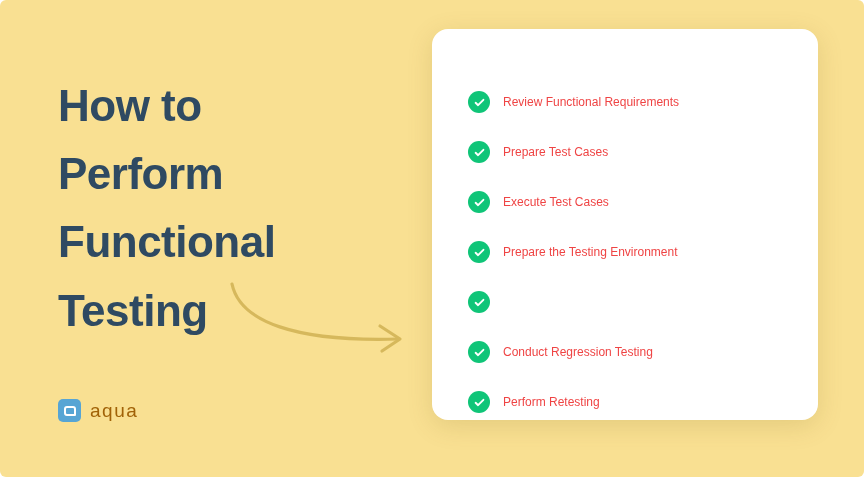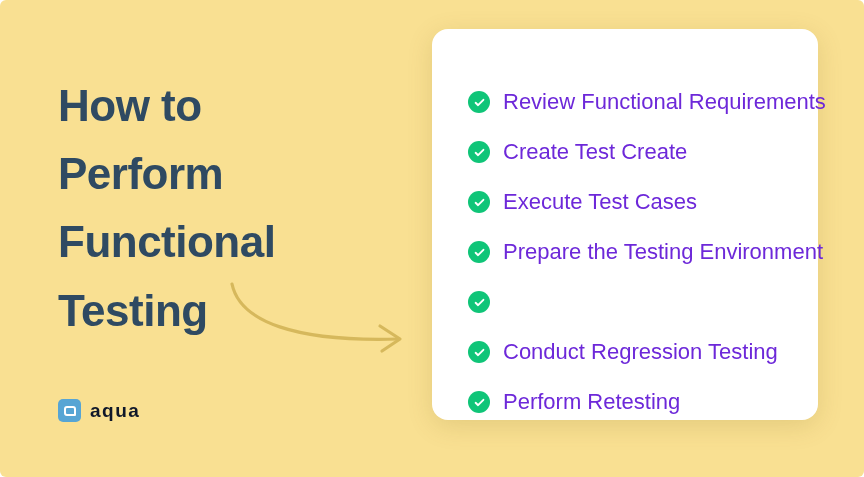--- a/index.html
+++ b/index.html
@@ -67,24 +67,24 @@
     justify-content: center;
   }
   #logo-mark .inner {
     width: 12px;
     height: 10px;
     border: 2px solid #FFFFFF;
     border-radius: 3px 3px 1px 3px;
     box-sizing: border-box;
   }
   #logo-text {
-    color: #0f172a;
+    color: #a16207;
     font-size: 19px;
     letter-spacing: 1.5px;
-    font-weight: 700;
+    font-weight: 400;
   }
 
   
   #checklist-card {
     position: absolute;
     left: 432px;
     top: 29px;
     width: 386px;
     height: 391px;
     background: #FFFFFF;
@@ -105,22 +105,22 @@
     width: 22px;
     height: 22px;
     border-radius: 50%;
     background: #0FC578;
     display: flex;
     align-items: center;
     justify-content: center;
   }
   .check-icon svg { display: block; }
   .checklist-label {
-    color: #6d28d9;
-    font-size: 22px;
+    color: #ef4444;
+    font-size: 12px;
     line-height: 1.2;
     white-space: nowrap;
   }
 </style>
 </head>
 <body>
 
 <div id="canvas">
 
   <div id="left-panel">
@@ -156,21 +156,21 @@
       </span>
       <span class="checklist-label">Review Functional Requirements</span>
     </div>
 
     <div class="checklist-item">
       <span class="check-icon">
         <svg width="13" height="13" viewBox="0 0 13 13">
             <path d="M2.6 6.8 L5.1 9.2 L10.4 3.8" stroke="#FFFFFF" stroke-width="1.9" fill="none" stroke-linecap="round" stroke-linejoin="round"></path>
           </svg>
       </span>
-      <span class="checklist-label">Create Test Create</span>
+      <span class="checklist-label">Prepare Test Cases</span>
     </div>
 
     <div class="checklist-item">
       <span class="check-icon">
         <svg width="13" height="13" viewBox="0 0 13 13">
             <path d="M2.6 6.8 L5.1 9.2 L10.4 3.8" stroke="#FFFFFF" stroke-width="1.9" fill="none" stroke-linecap="round" stroke-linejoin="round"></path>
           </svg>
       </span>
       <span class="checklist-label">Execute Test Cases</span>
     </div>

